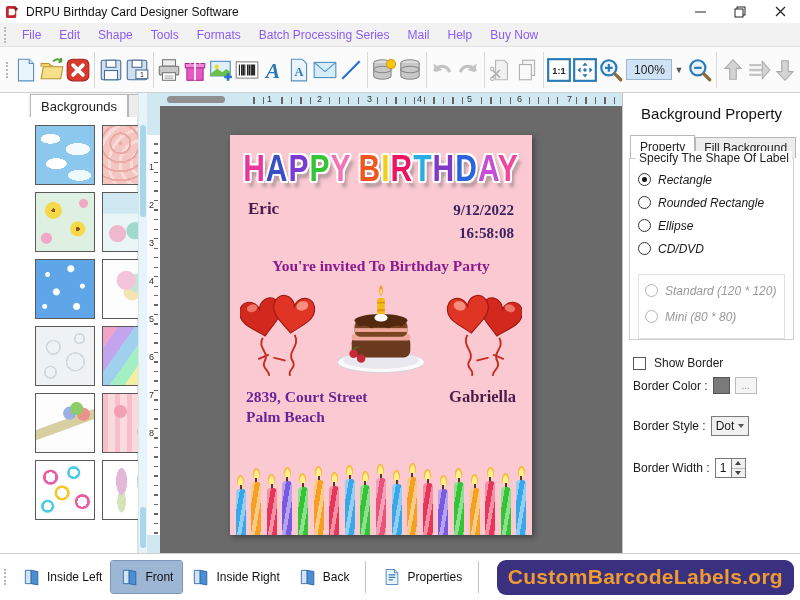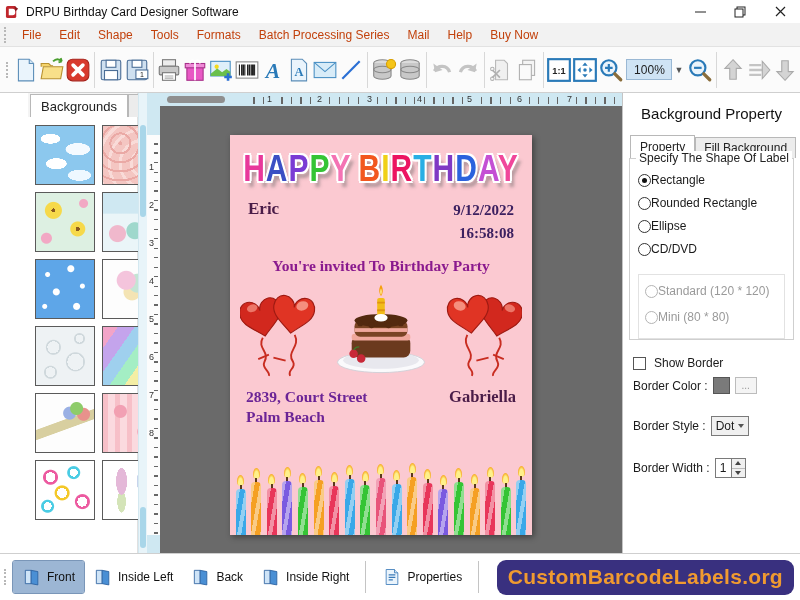--- a/index.html
+++ b/index.html
@@ -9,21 +9,21 @@
   
   .titlebar { height:23px; background:#fff; display:flex; align-items:center; padding-left:5px; gap:6px; }
   .app-icon { width:15px; height:15px; display:inline-flex; }
   .title-text { font-size:12px; color:#111; flex:1; }
   .win-controls { display:flex; height:100%; }
   .win-btn { width:40px; display:flex; align-items:center; justify-content:center; cursor:pointer; }
 
   
   .menubar { height:24px; background:#f2f2f2; display:flex; align-items:center; border-bottom:1px solid #e2e2e2; }
   .grip { width:6px; height:16px; border-left:2px dotted #b8b8b8; margin:0 3px 0 4px; }
-  .menu-item { padding:4px 9px; cursor:pointer; color:#c2410c; }
+  .menu-item { padding:4px 9px; cursor:pointer; color:#8b5cf6; }
 
   
   .toolbar { height:46px; background:#fbfbfb; border-bottom:1px solid #cfcfcf; display:flex; align-items:center; padding:0 2px; }
   .tbtn { width:32px; height:34px; display:flex; align-items:center; justify-content:center; border-radius:3px; cursor:pointer; }
   .tbtn svg { width:26px; height:26px; }
   .tsep { width:1px; height:36px; background:#d8d8d8; margin:0 3px; }
   .zoom-select { display:flex; align-items:center; margin:0 2px; }
   .zoom-box { width:46px; height:21px; background:#cfe3f4; border:1px solid #9ab8d4; display:flex; align-items:center; justify-content:center; font-size:12px; color:#222; }
   .zoom-arrow { width:13px; height:21px; display:flex; align-items:center; justify-content:center; color:#555; font-size:9px; cursor:pointer; }
 
@@ -139,21 +139,21 @@
   .candle-body { width:10px; border-radius:4px 4px 0 0; }
 
   
   .right-panel { width:178px; background:#fff; border-left:1px solid #c4c4c4; padding-top:12px; position:relative; }
   .rp-title { text-align:center; font-size:15px; color:#111; }
   .rp-tabs { display:flex; align-items:flex-end; margin:14px 0 0 7px; height:22px; }
   .rp-tab { padding:3px 8px; border:1px solid #b8b8b8; border-bottom:none; background:#ececec; color:#222; cursor:pointer; font-size:12px; }
   .rp-tab.active { background:#fff; padding:4px 9px; }
   .group-box { position:relative; border:1px solid #cfcfcf; margin:0 6px; padding:14px 8px 0; background:#fff; }
   .group-legend { position:absolute; top:-8px; left:6px; background:#fff; padding:0 3px; font-size:12px; color:#222; }
-  .opt-row { display:flex; align-items:flex-end; margin-bottom:9px; cursor:pointer; }
+  .opt-row { display:flex; align-items:flex-start; gap:7px; margin-bottom:9px; cursor:pointer;font-style:italic; }
   .radio { width:13px; height:13px; border:1px solid #333; border-radius:50%; background:#fff; position:relative; flex:none; }
   .radio.sel::after { content:''; position:absolute; left:3px; top:3px; width:5px; height:5px; border-radius:50%; background:#111; }
   .radio.dis { border-color:#b4b4b4; }
   .disabled-box { border:1px solid #e2e2e2; padding:9px 6px 2px; margin-top:18px; }
   .disabled-box .opt-row { color:#9a9a9a; margin-bottom:12px; }
   .border-section { margin:16px 10px 0; }
   .cb-row { display:flex; align-items:center; gap:8px; cursor:pointer; }
   .checkbox { width:13px; height:13px; border:1px solid #555; background:#fff; flex:none; }
   .bc-row { display:flex; align-items:center; gap:5px; margin-top:7px; }
   .swatch { width:17px; height:17px; background:#7a7a7a; border:1px solid #555; }
@@ -706,55 +706,55 @@
           </span>
         </span>
       </div>
     </div>
   </div>
 </div>
 
 <div class="bottombar">
   <span class="grip"></span>
   <div id="page-buttons" style="display:flex;align-items:center;">
+      <span class="page-btn">
+        <span style="display: inline-flex;">
+          <svg viewBox="0 0 24 24" style="width: 20px; height: 20px;">
+            <path d="M4 4 h7 v16 H4z" fill="#cfe4f7" stroke="#2a5f9e"></path>
+            <path d="M11 4 l8 1.5 v16 l-8 -1.5z" fill="#4a8fd4" stroke="#2a5f9e"></path>
+          </svg>
+        </span>
+        <span>Inside Left</span>
+      </span>
       <span class="page-btn active">
         <span style="display: inline-flex;">
           <svg viewBox="0 0 24 24" style="width: 20px; height: 20px;">
             <path d="M4 4 h7 v16 H4z" fill="#cfe4f7" stroke="#2a5f9e"></path>
             <path d="M11 4 l8 1.5 v16 l-8 -1.5z" fill="#4a8fd4" stroke="#2a5f9e"></path>
           </svg>
         </span>
         <span>Front</span>
       </span>
       <span class="page-btn">
         <span style="display: inline-flex;">
           <svg viewBox="0 0 24 24" style="width: 20px; height: 20px;">
             <path d="M4 4 h7 v16 H4z" fill="#cfe4f7" stroke="#2a5f9e"></path>
             <path d="M11 4 l8 1.5 v16 l-8 -1.5z" fill="#4a8fd4" stroke="#2a5f9e"></path>
           </svg>
         </span>
-        <span>Inside Left</span>
+        <span>Inside Right</span>
       </span>
       <span class="page-btn">
         <span style="display: inline-flex;">
           <svg viewBox="0 0 24 24" style="width: 20px; height: 20px;">
             <path d="M4 4 h7 v16 H4z" fill="#cfe4f7" stroke="#2a5f9e"></path>
             <path d="M11 4 l8 1.5 v16 l-8 -1.5z" fill="#4a8fd4" stroke="#2a5f9e"></path>
           </svg>
         </span>
         <span>Back</span>
-      </span>
-      <span class="page-btn">
-        <span style="display: inline-flex;">
-          <svg viewBox="0 0 24 24" style="width: 20px; height: 20px;">
-            <path d="M4 4 h7 v16 H4z" fill="#cfe4f7" stroke="#2a5f9e"></path>
-            <path d="M11 4 l8 1.5 v16 l-8 -1.5z" fill="#4a8fd4" stroke="#2a5f9e"></path>
-          </svg>
-        </span>
-        <span>Inside Right</span>
       </span>
       <span class="bsep"></span>
       <span class="page-btn">
         <span style="display: inline-flex;">
           <svg viewBox="0 0 24 24" style="width: 20px; height: 20px;">
             <path d="M5 3h10l4 4v14H5z" fill="#eaf4fc" stroke="#3a7ab8"></path>
             <path d="M8 9.5h8 M8 12.5h8 M8 15.5h5" stroke="#3a7ab8" stroke-width="1.4"></path>
             <path d="M15 3v4h4" fill="#cfe4f4" stroke="#3a7ab8"></path>
           </svg>
         </span>

